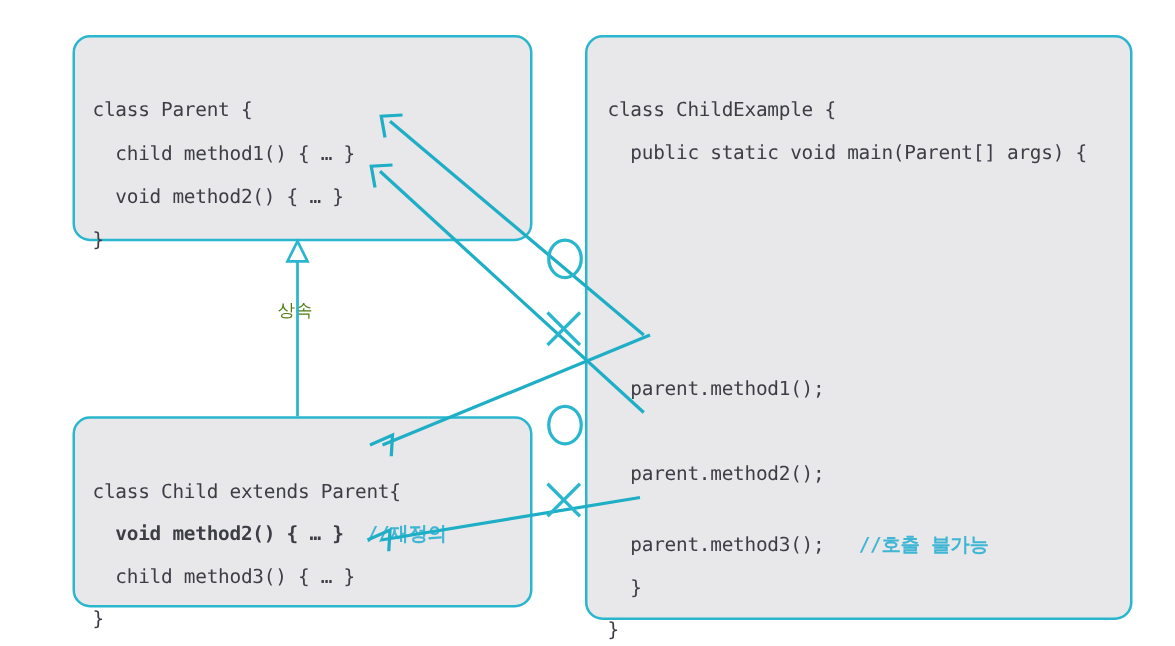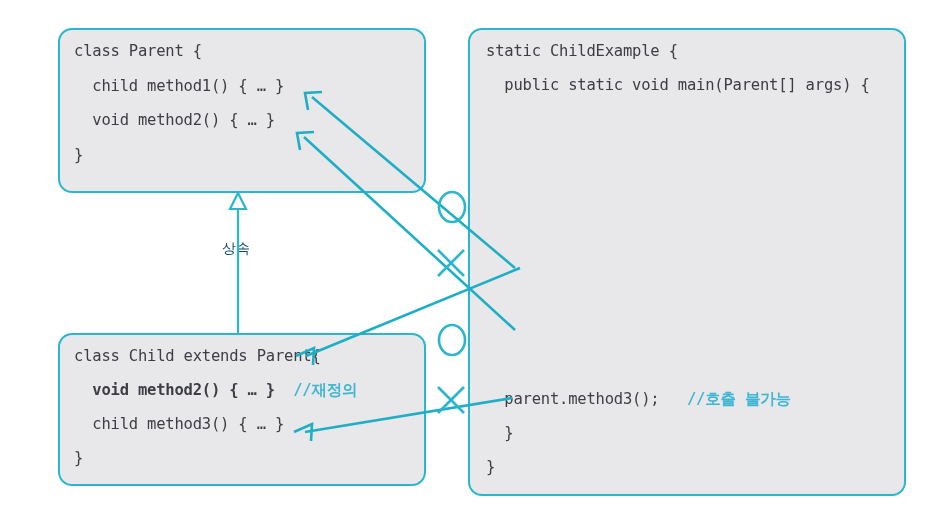--- a/index.html
+++ b/index.html
@@ -27,20 +27,21 @@
   #child-box   { left: 58px;  top: 333px; width: 368px; height: 153px; }
   #example-box { left: 468px; top: 28px;  width: 438px; height: 468px; }
 
   .code-line {
     font-family: "DejaVu Sans Mono", "Liberation Mono", monospace;
     font-size: 15.5px;
     line-height: 1.0;
     color: #3d3d46;
     white-space: pre;
     letter-spacing: -0.2px;
+    margin-top: 37px;
   }
   .code-line.bold { font-weight: bold; }
   .comment {
     color: #3fb6d4;
     font-weight: bold;
   }
 
   
   #parent-box .code-line { position: absolute; left: 14px; }
   #p-l0 { top: 14px; }
@@ -73,21 +74,21 @@
     width: 940px;
     height: 517px;
     pointer-events: none;
   }
   #inherit-label {
     position: absolute;
     left: 222px;
     top: 240px;
     font-family: "DejaVu Sans", "Liberation Sans", sans-serif;
     font-size: 14px;
-    color: #0c4a6e;
+    color: #4d7c0f;
     white-space: nowrap;
   }
 </style>
 </head>
 <body>
 
 <div id="canvas">
 
   <div class="code-box" id="parent-box">
     <div class="code-line" id="p-l0">class Parent {</div>
@@ -97,22 +98,24 @@
   </div>
 
   <div class="code-box" id="child-box">
     <div class="code-line" id="c-l0">class Child extends Parent{</div>
     <div class="code-line bold" id="c-l1"><span>  void method2() { … }  </span><span class="comment">//재정의</span></div>
     <div class="code-line" id="c-l2">  child method3() { … }</div>
     <div class="code-line" id="c-l3">}</div>
   </div>
 
   <div class="code-box" id="example-box">
-    <div class="code-line" id="e-l0">static ChildExample {</div>
+    <div class="code-line" id="e-l0">class ChildExample {</div>
     <div class="code-line" id="e-l1">  public static void main(Parent[] args) {</div>
+    <div class="code-line" id="e-l4">  parent.method1();</div>
+    <div class="code-line" id="e-l5">  parent.method2();</div>
     <div class="code-line" id="e-l6"><span>  parent.method3();   </span><span class="comment">//호출 불가능</span></div>
     <div class="code-line" id="e-l7">  }</div>
     <div class="code-line" id="e-l8">}</div>
   </div>
 
   <div id="inherit-label">상속</div>
 
   <svg id="overlay" width="940" height="517" viewBox="0 0 940 517">
 
     <g>

